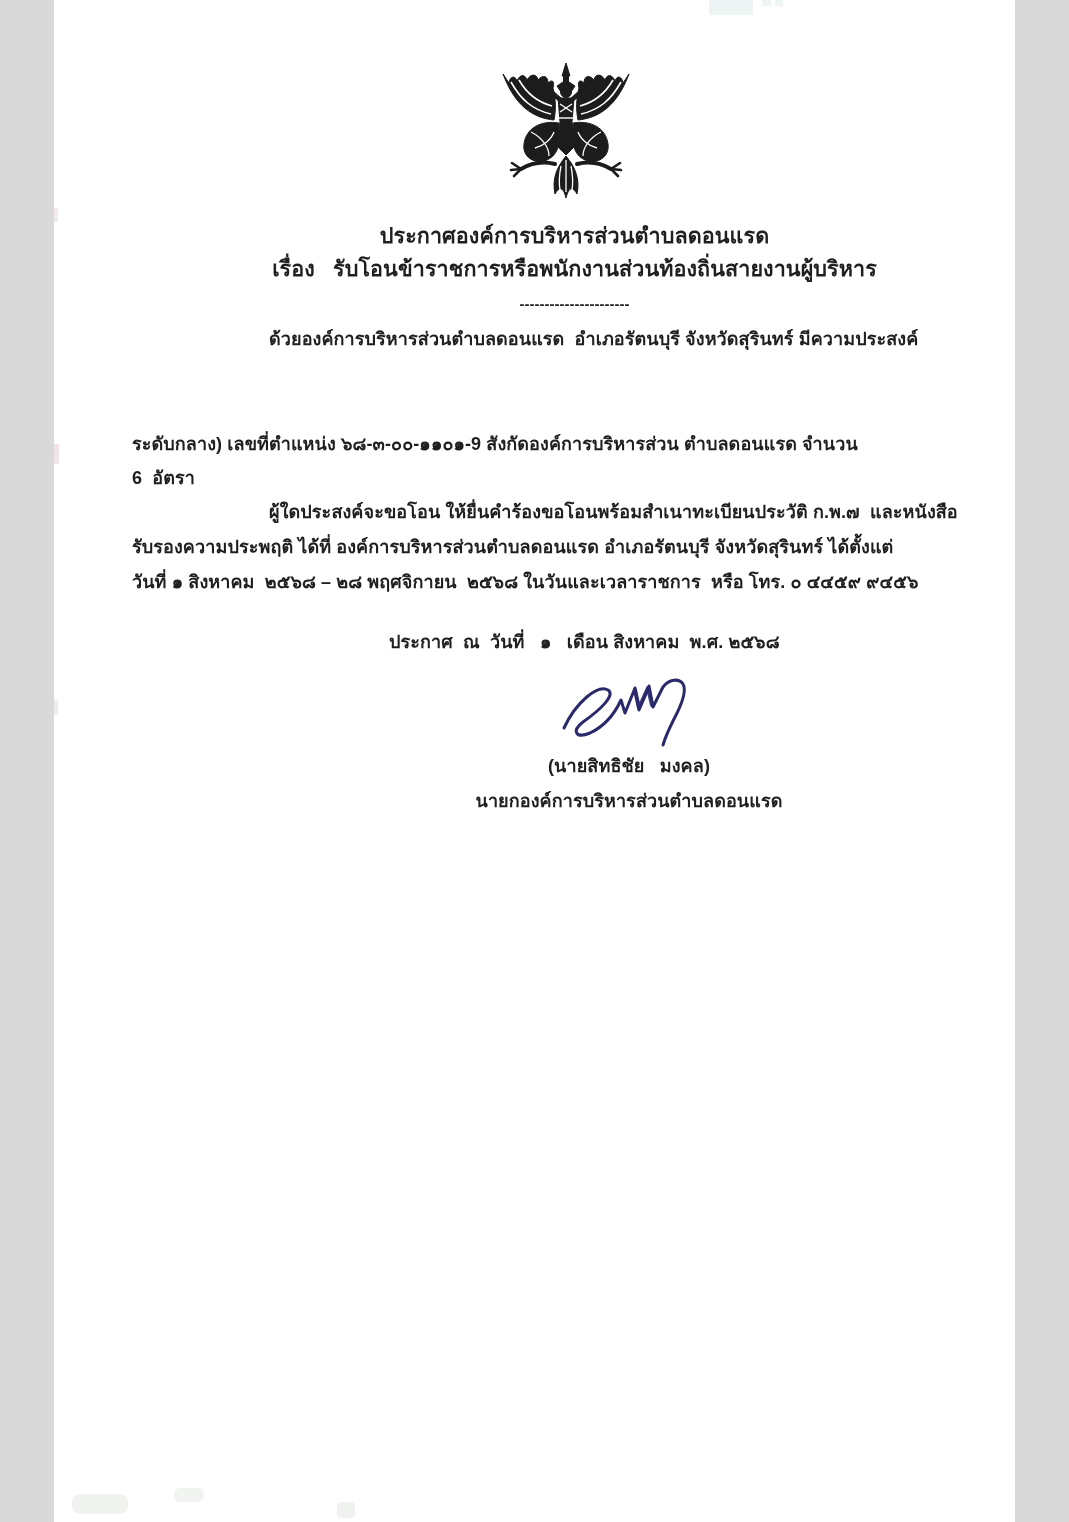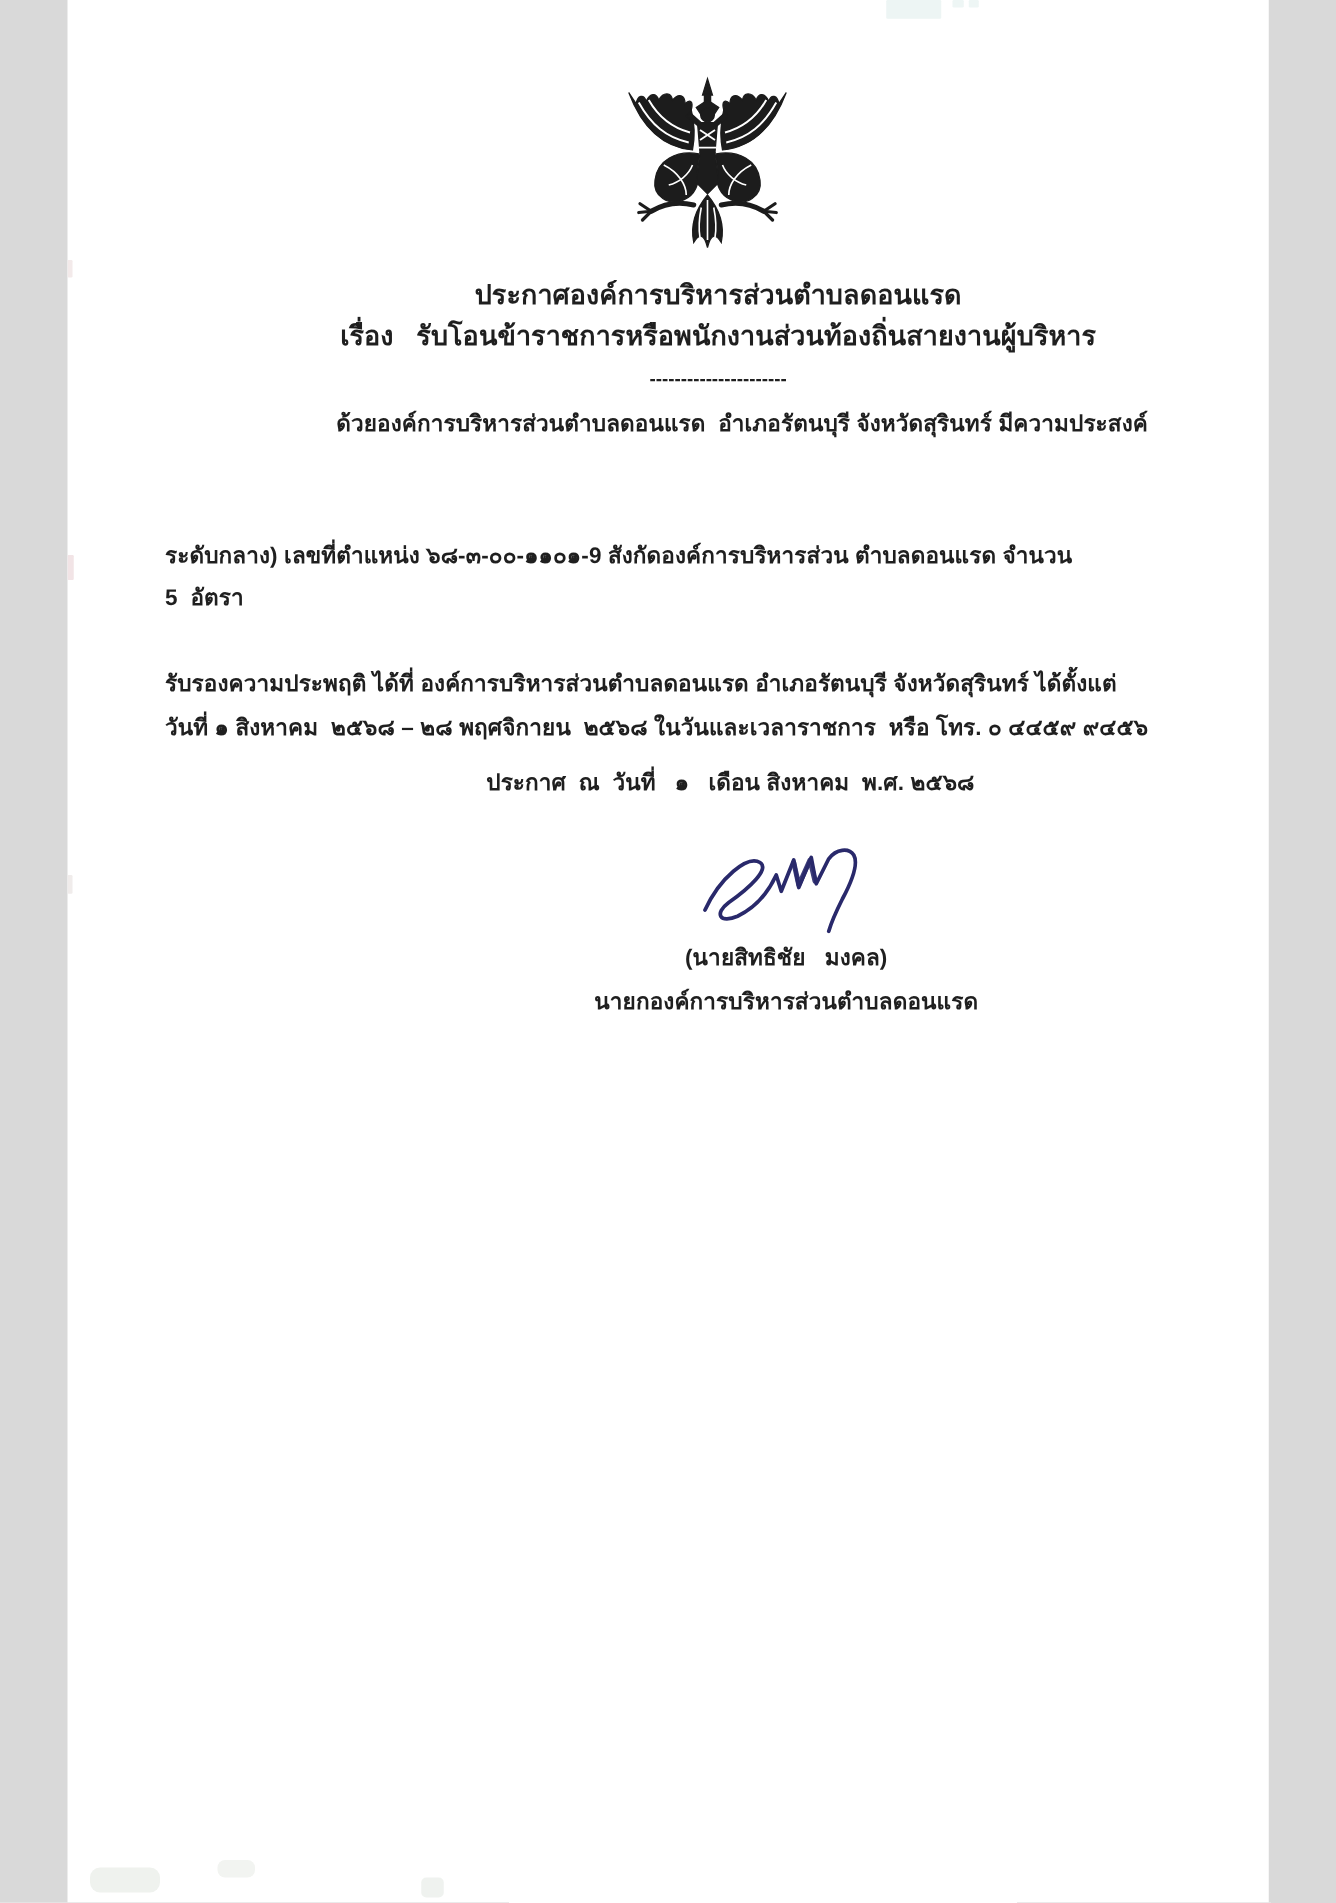--- a/index.html
+++ b/index.html
@@ -132,26 +132,27 @@
       </g>
     </g>
   </svg>
 
   <div class="line title center" style="top:221px">ประกาศองค์การบริหารส่วนตำบลดอนแรด</div>
   <div class="line title center" style="top:254px">เรื่อง   รับโอนข้าราชการหรือพนักงานส่วนท้องถิ่นสายงานผู้บริหาร</div>
   <div class="line sep center" style="top:289px">----------------------</div>
 
   <div class="line" style="top:324px;left:215px">ด้วยองค์การบริหารส่วนตำบลดอนแรด  อำเภอรัตนบุรี จังหวัดสุรินทร์ มีความประสงค์</div>
   <div class="line" style="top:429px;left:78px">ระดับกลาง) เลขที่ตำแหน่ง ๖๘-๓-๐๐-๑๑๐๑-9 สังกัดองค์การบริหารส่วน ตำบลดอนแรด จำนวน</div>
-  <div class="line" style="top:463px;left:78px">5  อัตรา</div>
+  <div class="line" style="top:463px;left:78px">6  อัตรา</div>
 
+  <div class="line" style="top:497px;left:215px">ผู้ใดประสงค์จะขอโอน ให้ยื่นคำร้องขอโอนพร้อมสำเนาทะเบียนประวัติ ก.พ.๗  และหนังสือ</div>
   <div class="line" style="top:532px;left:78px">รับรองความประพฤติ ได้ที่ องค์การบริหารส่วนตำบลดอนแรด อำเภอรัตนบุรี จังหวัดสุรินทร์ ได้ตั้งแต่</div>
   <div class="line" style="top:567px;left:78px">วันที่ ๑ สิงหาคม  ๒๕๖๘ – ๒๘ พฤศจิกายน  ๒๕๖๘ ในวันและเวลาราชการ  หรือ โทร. ๐ ๔๔๕๙ ๙๔๕๖</div>
 
-  <div class="line" style="top:611px;left:335px">ประกาศ  ณ  วันที่   ๑   เดือน สิงหาคม  พ.ศ. ๒๕๖๘</div>
+  <div class="line" style="top:627px;left:335px">ประกาศ  ณ  วันที่   ๑   เดือน สิงหาคม  พ.ศ. ๒๕๖๘</div>
 
   <svg class="signature" viewBox="0 0 165 76" aria-hidden="true">
     <g fill="none" stroke="var(--ink)" stroke-linecap="round" stroke-linejoin="round">
       <path stroke-width="3" d="M12,52 C24,26 46,8 56,14 C64,19 48,34 31,46 C19,55 24,63 38,57 C53,50 63,37 69,24
            L73,37 L83,12 L87,34 L97,10 L101,31 L111,11
            C117,3 127,2 131,8 C135,15 130,28 122,43 C117,53 113,62 111,69"></path>
       <path stroke-width="4" opacity="0.9" d="M83,14 L87,32 L96,12 L100,29"></path>
     </g>
   </svg>
 

